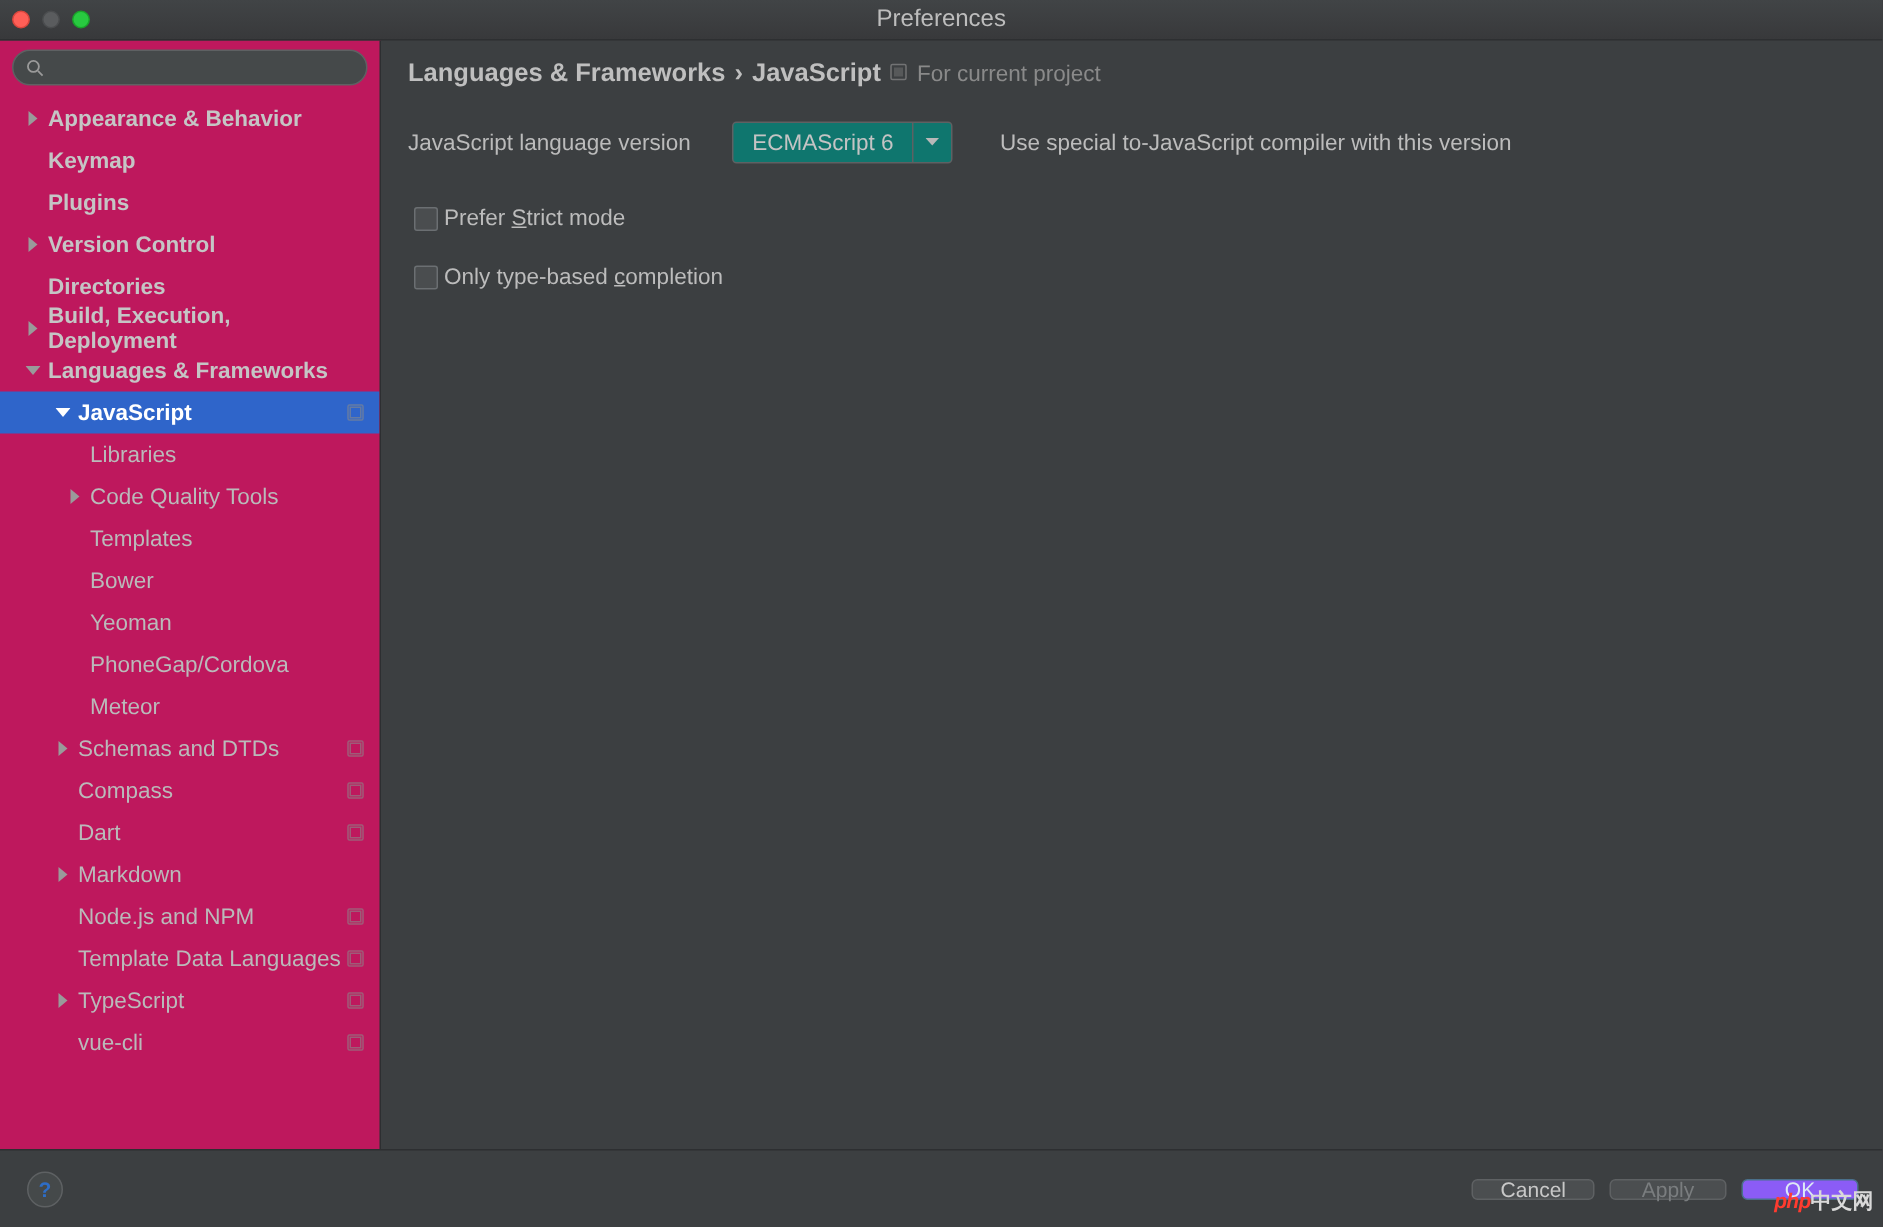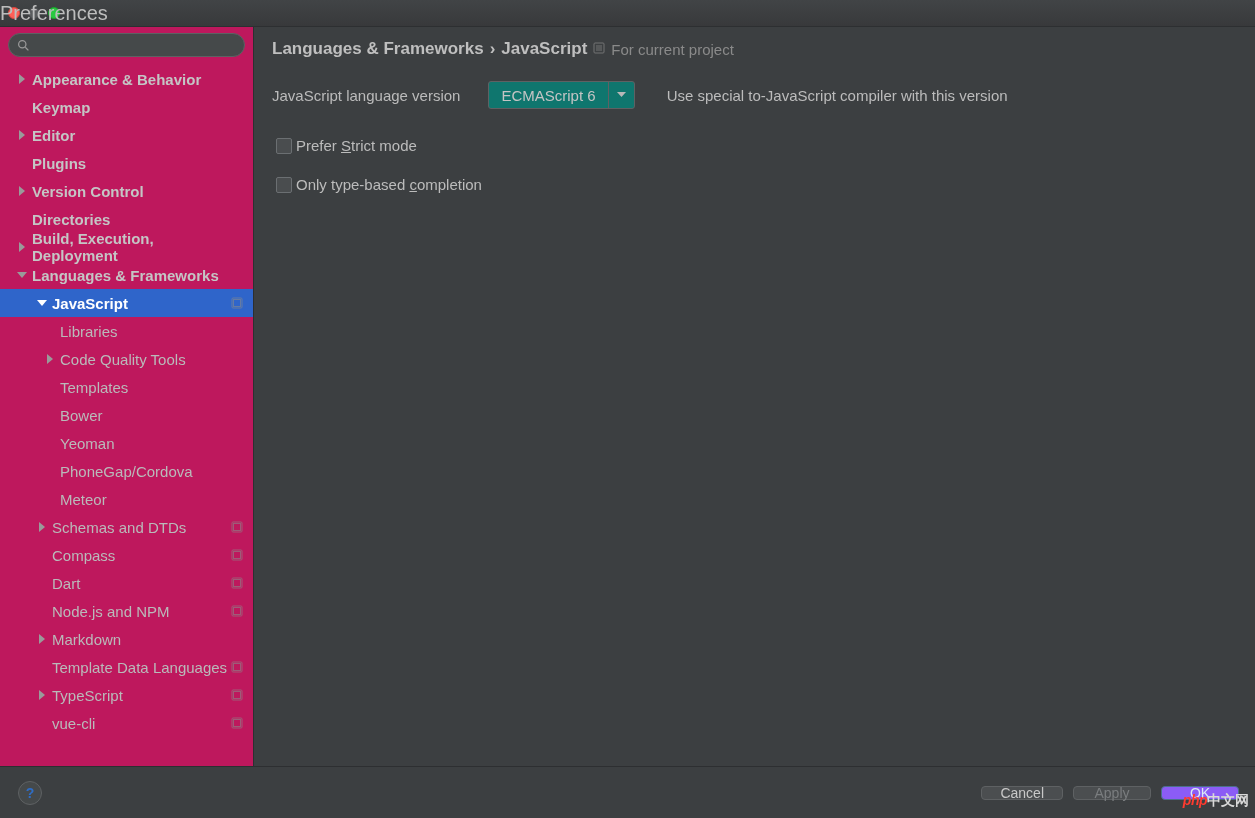--- a/index.html
+++ b/index.html
@@ -25,22 +25,22 @@
     position: relative;
   }
   .traffic-lights { display: flex; gap: 8px; }
   .tl { width: 12px; height: 12px; border-radius: 50%; }
   .tl-close { background: #ff5f57; border: 0.5px solid #d8463d; }
   .tl-min   { background: #5a5c5e; border: 0.5px solid #4a4c4e; }
   .tl-max   { background: #28c940; border: 0.5px solid #1aa12a; }
   .titlebar-title {
     position: absolute;
     left: 0; right: 0;
-    text-align: left;
-    font-size: 20px;
+    text-align: center;
+    font-size: 16px;
     color: #bdbdbd;
     pointer-events: none;
   }
 
   
   .content {
     display: flex;
     height: calc(100% - 27px - 52px);
   }
 
@@ -268,29 +268,20 @@
           </span>
           <span>Appearance &amp; Behavior</span>
           <span class="spacer"></span>
         </div>
         <div class="tree-item lvl0 bold">
           <span class="arrow"></span>
           <span>Keymap</span>
           <span class="spacer"></span>
         </div>
         <div class="tree-item lvl0 bold">
-          <span class="arrow">
-            <svg width="8" height="10" viewBox="0 0 8 10">
-              <path d="M1 0 L7 5 L1 10 Z" fill="#9a9a9a"></path>
-            </svg>
-          </span>
-          <span>Editor</span>
-          <span class="spacer"></span>
-        </div>
-        <div class="tree-item lvl0 bold">
           <span class="arrow"></span>
           <span>Plugins</span>
           <span class="spacer"></span>
         </div>
         <div class="tree-item lvl0 bold">
           <span class="arrow">
             <svg width="8" height="10" viewBox="0 0 8 10">
               <path d="M1 0 L7 5 L1 10 Z" fill="#9a9a9a"></path>
             </svg>
           </span>
@@ -405,38 +396,38 @@
           <span>Dart</span>
           <span class="spacer"></span>
           <span class="proj-icon">
             <svg width="12" height="12" viewBox="0 0 12 12">
               <rect x="1" y="1" width="10" height="10" rx="1" fill="none" stroke="#8a8a8a" stroke-width="1"></rect>
               <rect x="2.5" y="2.5" width="7" height="7" fill="none" stroke="#8a8a8a" stroke-width="1"></rect>
             </svg>
           </span>
         </div>
         <div class="tree-item lvl1">
+          <span class="arrow">
+            <svg width="8" height="10" viewBox="0 0 8 10">
+              <path d="M1 0 L7 5 L1 10 Z" fill="#9a9a9a"></path>
+            </svg>
+          </span>
+          <span>Markdown</span>
+          <span class="spacer"></span>
+        </div>
+        <div class="tree-item lvl1">
           <span class="arrow"></span>
           <span>Node.js and NPM</span>
           <span class="spacer"></span>
           <span class="proj-icon">
             <svg width="12" height="12" viewBox="0 0 12 12">
               <rect x="1" y="1" width="10" height="10" rx="1" fill="none" stroke="#8a8a8a" stroke-width="1"></rect>
               <rect x="2.5" y="2.5" width="7" height="7" fill="none" stroke="#8a8a8a" stroke-width="1"></rect>
             </svg>
           </span>
-        </div>
-        <div class="tree-item lvl1">
-          <span class="arrow">
-            <svg width="8" height="10" viewBox="0 0 8 10">
-              <path d="M1 0 L7 5 L1 10 Z" fill="#9a9a9a"></path>
-            </svg>
-          </span>
-          <span>Markdown</span>
-          <span class="spacer"></span>
         </div>
         <div class="tree-item lvl1">
           <span class="arrow"></span>
           <span>Template Data Languages</span>
           <span class="spacer"></span>
           <span class="proj-icon">
             <svg width="12" height="12" viewBox="0 0 12 12">
               <rect x="1" y="1" width="10" height="10" rx="1" fill="none" stroke="#8a8a8a" stroke-width="1"></rect>
               <rect x="2.5" y="2.5" width="7" height="7" fill="none" stroke="#8a8a8a" stroke-width="1"></rect>
             </svg>

